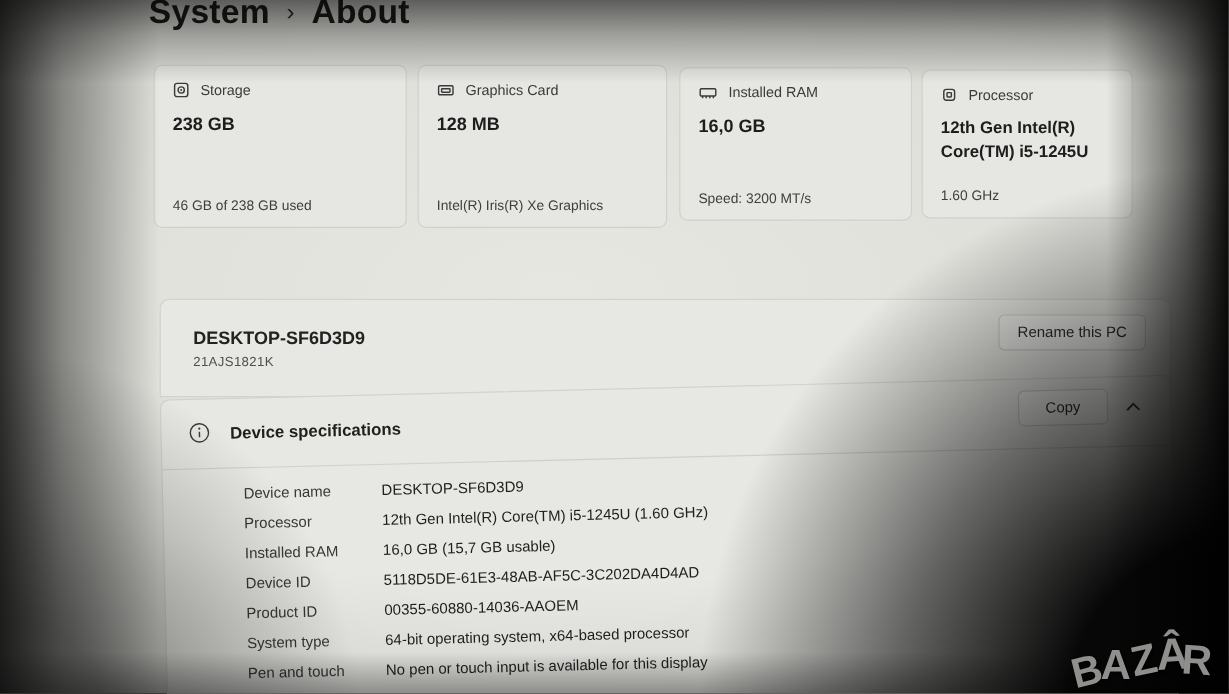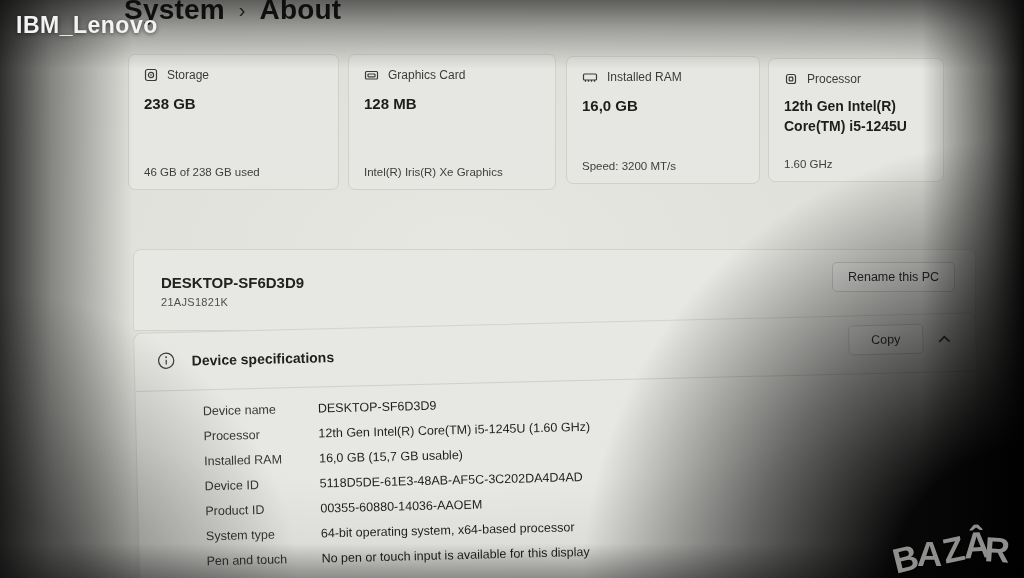--- a/index.html
+++ b/index.html
@@ -184,18 +184,17 @@
       </div>
       <div class="spec-row">
         <span class="spec-label">Pen and touch</span>
         <span class="spec-value">No pen or touch input is available for this display</span>
       </div>
     </div>
   </div>
 
   <div id="vignette"></div>
 
-  <div id="wm-ibm">IBM_Lenovo</div>
   <div id="wm-bazar">
     <span class="l0">B</span><span class="l1">A</span><span class="l2">Z</span><span class="l3">Â</span><span class="l4">R</span>
   </div>
 
 </div>
 
 </body></html>

